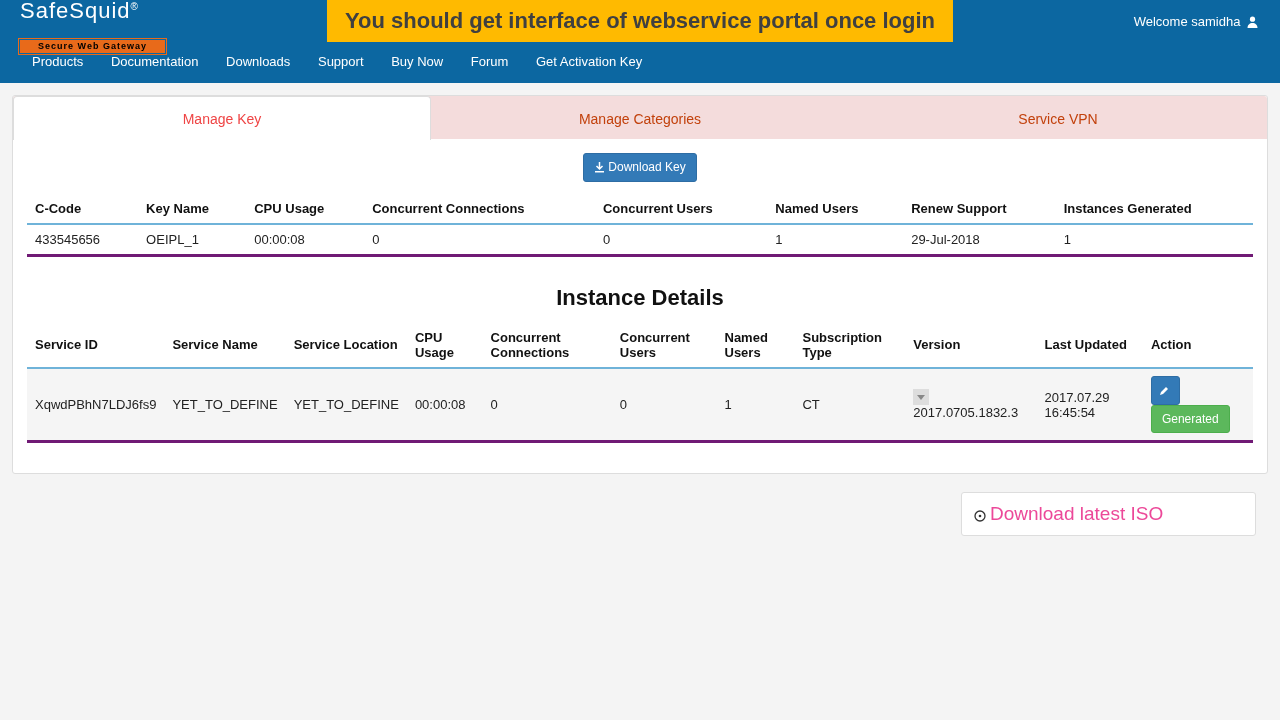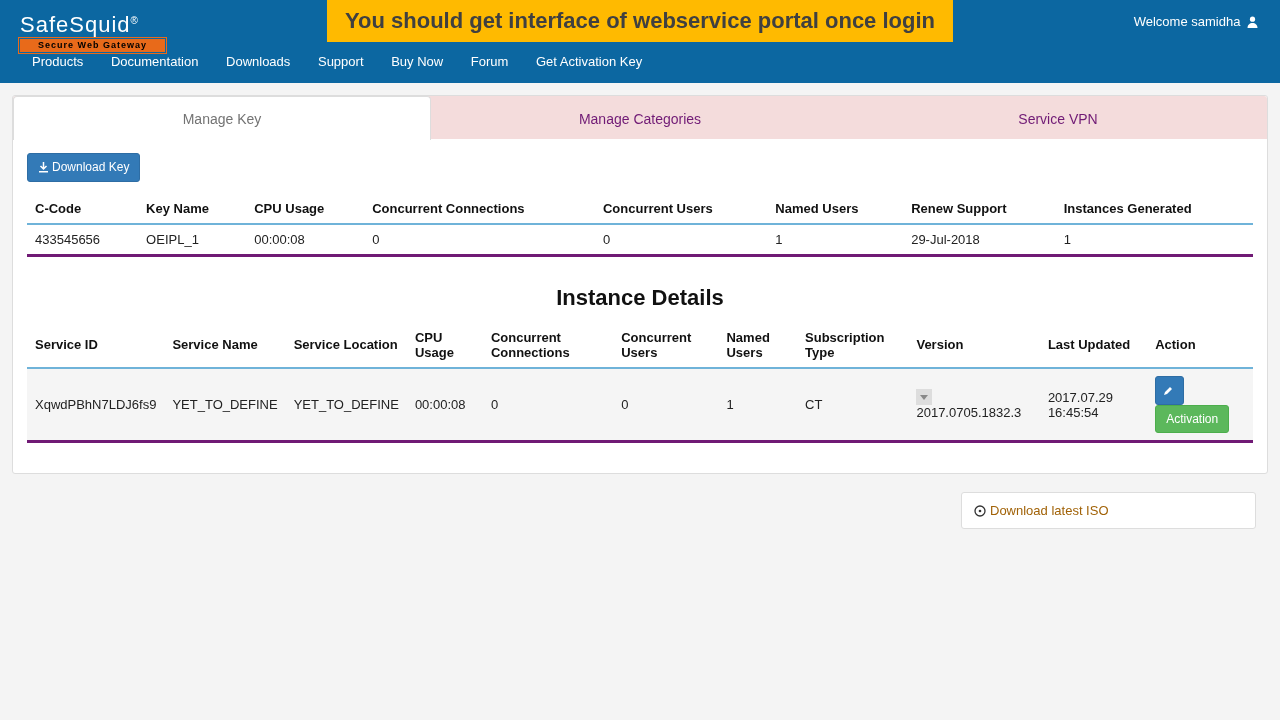--- a/index.html
+++ b/index.html
@@ -1,61 +1,61 @@
 <!DOCTYPE html>
 <html><head>
 <meta charset="utf-8">
 <style>
   * { box-sizing: border-box; margin: 0; padding: 0; }
   body { font-family: "Helvetica Neue", Helvetica, Arial, sans-serif; font-size: 13px; background: #f4f4f4; color: #222; }
   
   .topbar { background: #0c67a1; color: #fff; position: relative; }
   .topbar-inner { display: flex; align-items: flex-start; padding: 0 20px; height: 48px; }
-  .logo-block { display: flex; flex-direction: column; line-height: 1; padding-top: 14px; }
+  .logo-block { display: flex; flex-direction: column; line-height: 1; padding-top: 0; }
   .logo-text { font-family: "Trebuchet MS", Arial, sans-serif; font-size: 22px; font-weight: 400; letter-spacing: 1px; }
   .logo-text sup { font-size: 10px; vertical-align: super; }
-  .logo-tag { background: #e86a1a; color: #000; font-size: 9px; letter-spacing: 1px; padding: 2px 4px; margin-top: 3px; width: 145px; text-align: center; outline: 1px solid #e86a1a; outline-offset: 1px; font-weight: 600; }
+  .logo-tag { background: #e86a1a; color: #000; font-size: 9px; letter-spacing: 1px; padding: 2px 4px; margin-top: 18px; width: 145px; text-align: center; outline: 1px solid #e86a1a; outline-offset: 1px; font-weight: 600; }
   
   .banner { position: absolute; top: 0; left: 50%; transform: translateX(-50%); background: #ffba00; color: #404040; font-size: 22px; font-weight: 700; padding: 8px 18px; white-space: nowrap; }
   
   .welcome { position: absolute; right: 22px; top: 14px; color: #fff; font-size: 13px; }
   .welcome svg { vertical-align: -2px; margin-left: 3px; }
   
   .nav { background: #0c67a1; padding: 0 20px 8px; }
   .nav a { color: #fff; text-decoration: none; font-size: 13px; display: inline-block; padding: 6px 12px; }
   
   .page { padding: 12px; }
   .panel { background: #fff; border: 1px solid #ddd; border-radius: 3px; }
   
   .tabs { background: #f4dcdc; display: flex; border-radius: 3px 3px 0 0; }
-  .tab { flex: 1; text-align: center; padding: 14px 10px 12px; color: #701a75; font-size: 14px; cursor: pointer; border: 1px solid transparent; border-bottom: none; }
-  .tab.active { background: #fff; color: #737373; border-color: #ddd; border-radius: 4px 4px 0 0; margin-bottom: -1px; }
+  .tab { flex: 1; text-align: center; padding: 14px 10px 12px; color: #c2410c; font-size: 14px; cursor: pointer; border: 1px solid transparent; border-bottom: none; }
+  .tab.active { background: #fff; color: #ef4444; border-color: #ddd; border-radius: 4px 4px 0 0; margin-bottom: -1px; }
   
   .panel-body { padding: 14px 14px 30px; }
   
   .btn { display: inline-block; font-size: 12px; padding: 5px 10px; border-radius: 3px; cursor: pointer; border: 1px solid transparent; color: #fff; line-height: 1.4; }
   .btn-primary { background: #337ab7; border-color: #2e6da4; }
   .btn-success { background: #5cb85c; border-color: #4cae4c; }
   .btn svg { vertical-align: -2px; margin-right: 3px; }
   
-  .right { text-align: left; }
+  .right { text-align: center; }
   
   table { width: 100%; border-collapse: collapse; margin-top: 12px; }
   th, td { text-align: left; padding: 7px 8px; font-size: 13px; }
   th { border-bottom: 2px solid #6fb3d9; font-weight: 700; color: #111; }
   tbody tr { border-bottom: 3px solid #701a75; }
   tbody tr.shaded { background: #f5f5f5; }
   
   .section-title { text-align: center; font-size: 22px; font-weight: 600; color: #111; margin: 28px 0 2px; }
   
   .select-ind { display: inline-block; width: 16px; height: 16px; background: #ddd; vertical-align: middle; margin-right: 6px; position: relative; }
   .select-ind::after { content: ""; position: absolute; left: 4px; top: 6px; border-left: 4px solid transparent; border-right: 4px solid transparent; border-top: 5px solid #888; }
   
   .downloads { width: 295px; margin: 18px 12px 0 auto; border: 1px solid #ddd; border-radius: 3px; background: #fff; }
-  .downloads .item { padding: 10px 12px; font-size: 13px; color: #a16207; border-bottom: 1px solid #eee; cursor: pointer; }
+  .downloads .item { padding: 10px 12px; font-size: 19px; color: #ec4899; border-bottom: 1px solid #eee; cursor: pointer; }
   .downloads .item:last-child { border-bottom: none; }
   .downloads .item svg { vertical-align: -2px; margin-right: 4px; }
 </style>
 </head>
 <body>
 
 <div class="topbar">
   <div class="topbar-inner">
     <div class="logo-block">
       <span class="logo-text"><span>SafeSquid</span><sup>®</sup></span>
@@ -154,21 +154,21 @@
             <td>1</td>
             <td>CT</td>
             <td><span class="select-ind"></span><span>2017.0705.1832.3</span></td>
             <td>2017.07.29 16:45:54</td>
             <td>
               <span class="btn btn-primary" style="padding:5px 7px;">
                 <svg width="10" height="10" viewBox="0 0 10 10" fill="#fff">
                     <path d="M1 9l1-3 5-5 2 2-5 5-3 1zM7 1l2 2"></path>
                   </svg>
               </span>
-              <span class="btn btn-success">Activation</span>
+              <span class="btn btn-success">Generated</span>
             </td>
           </tr>
         </tbody>
       </table>
     </div>
   </div>
 
   <div class="downloads">
     <div class="item">
       <svg width="12" height="12" viewBox="0 0 12 12">

